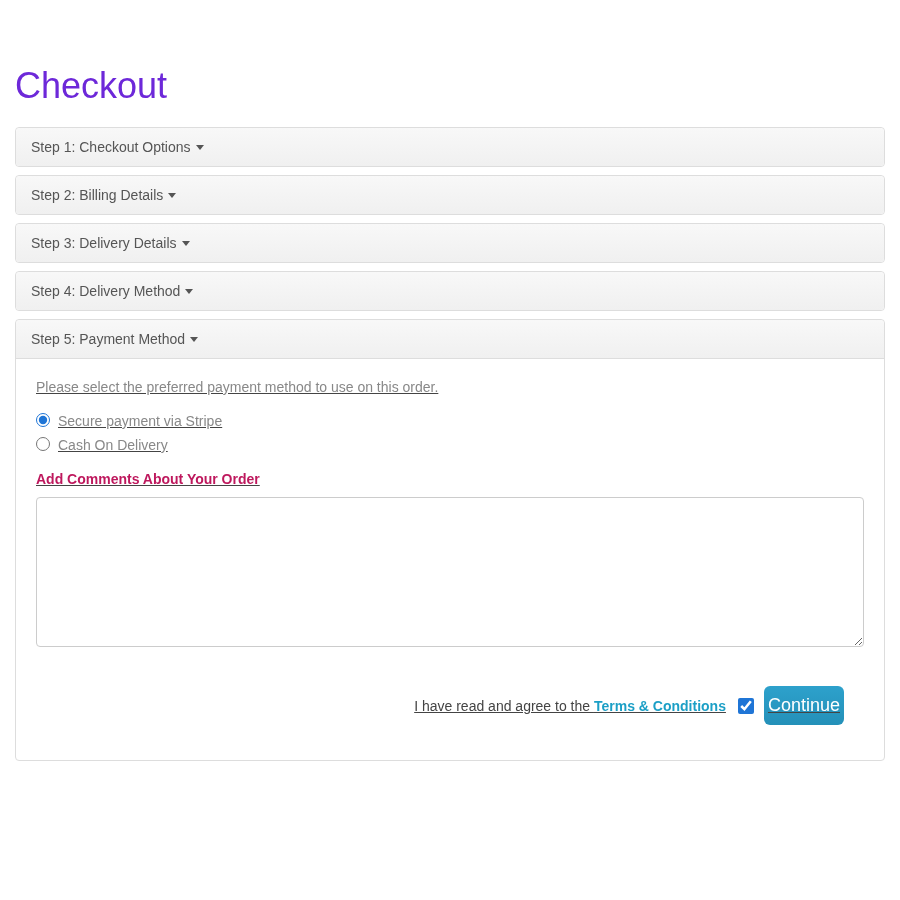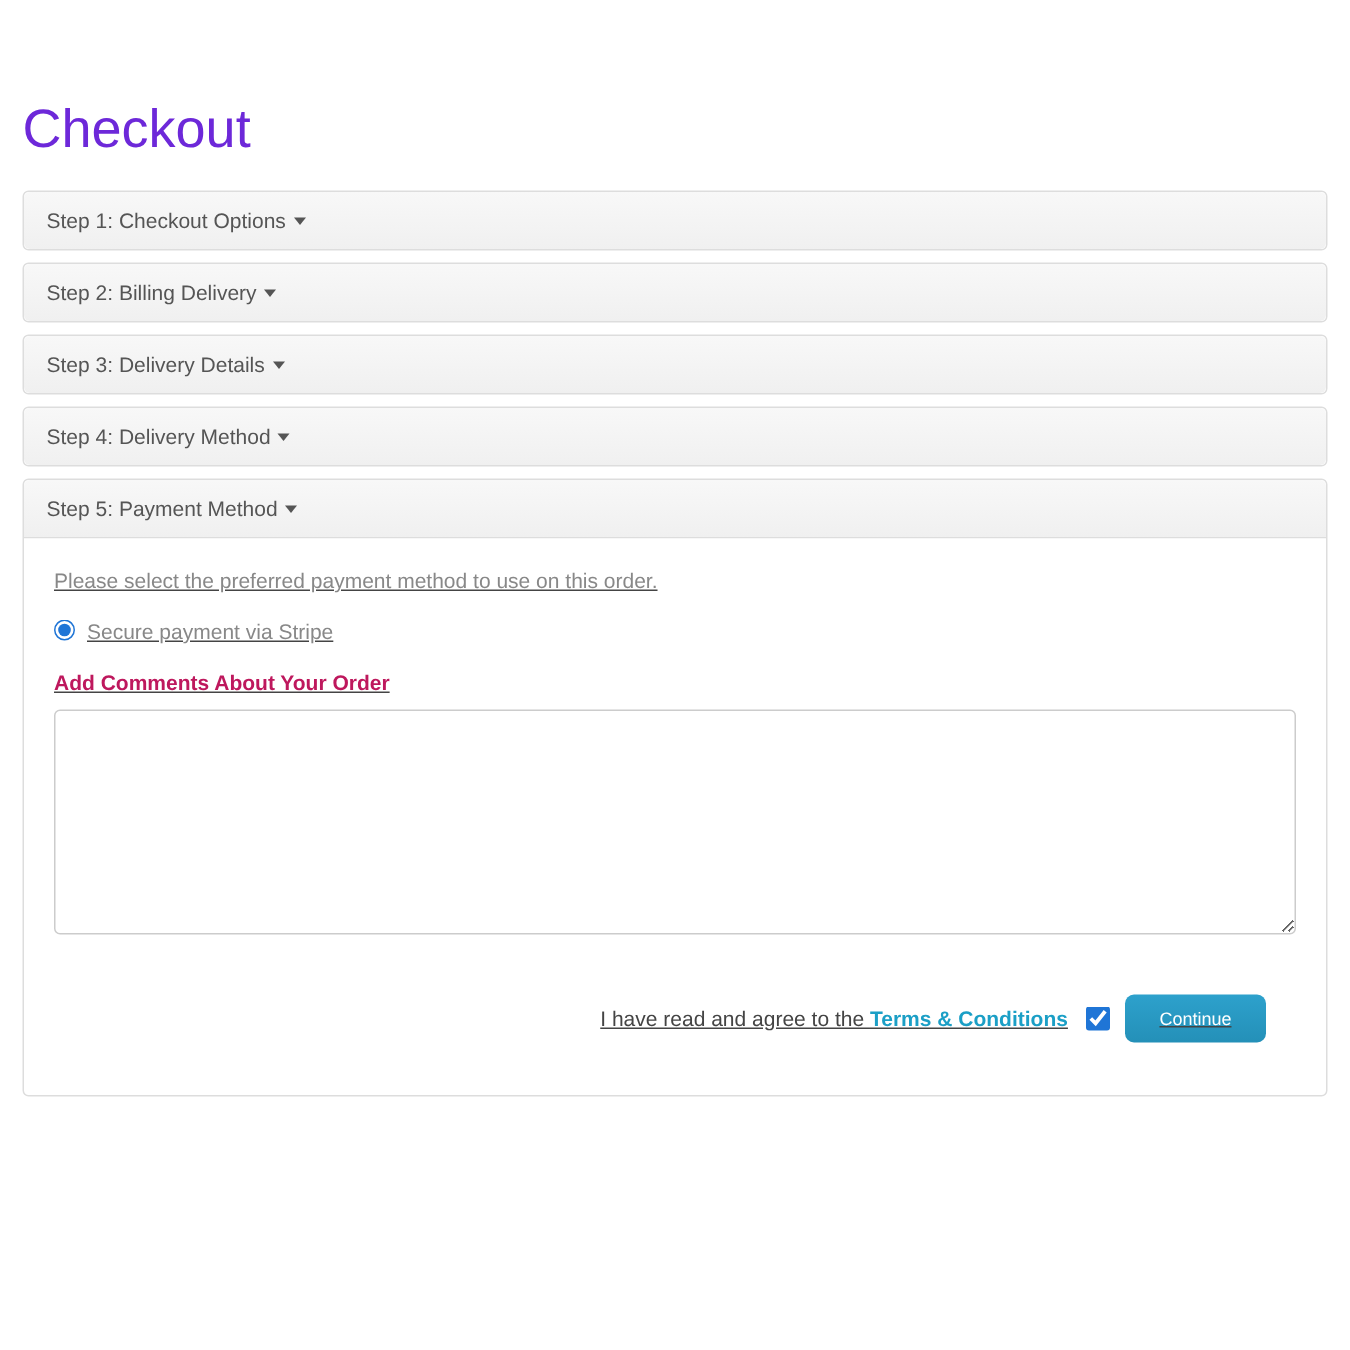--- a/index.html
+++ b/index.html
@@ -117,42 +117,42 @@
       width: 16px;
       height: 16px;
       accent-color: #1f75d6;
       cursor: pointer;
       margin-left: 2px;
     }
     .btn-continue {
       background: linear-gradient(to bottom, #2da1cc, #2490b8);
       color: #fff;
       border: none;
-      padding: 9px 23px;
-      font-size: 12px;
+      padding: 9px 4px;
+      font-size: 18px;
       border-radius: 6px;
       cursor: pointer;
       font-family: inherit;
     }
   </style>
 </head>
 <body>
 
 <h1 class="page-title">Checkout</h1>
 
 <div class="panel panel-collapsed">
   <div class="panel-heading">
     <span>Step 1: Checkout Options</span>
     <span class="caret"></span>
   </div>
 </div>
 
 <div class="panel panel-collapsed">
   <div class="panel-heading">
-    <span>Step 2: Billing Delivery</span>
+    <span>Step 2: Billing Details</span>
     <span class="caret"></span>
   </div>
 </div>
 
 <div class="panel panel-collapsed">
   <div class="panel-heading">
     <span>Step 3: Delivery Details</span>
     <span class="caret"></span>
   </div>
 </div>
@@ -170,20 +170,24 @@
     <span class="caret"></span>
   </div>
   <div class="panel-body">
     <p class="instruction-text">Please select the preferred payment method to use on this order.</p>
 
     <div class="radio-group">
       <label class="radio-item">
         <input type="radio" name="payment_method" checked="" style="">
         <span>Secure payment via Stripe</span>
       </label>
+      <label class="radio-item">
+        <input type="radio" name="payment_method" style="">
+        <span>Cash On Delivery</span>
+      </label>
     </div>
 
     <label class="comments-label">Add Comments About Your Order</label>
     <textarea class="comments-textarea" style=""></textarea>
 
     <div class="panel-footer">
       <span class="agree-text">
         <span>I have read and agree to the </span><a class="terms-link">Terms &amp; Conditions</a>
       </span>
       <input type="checkbox" class="agree-checkbox" checked="" style="">

